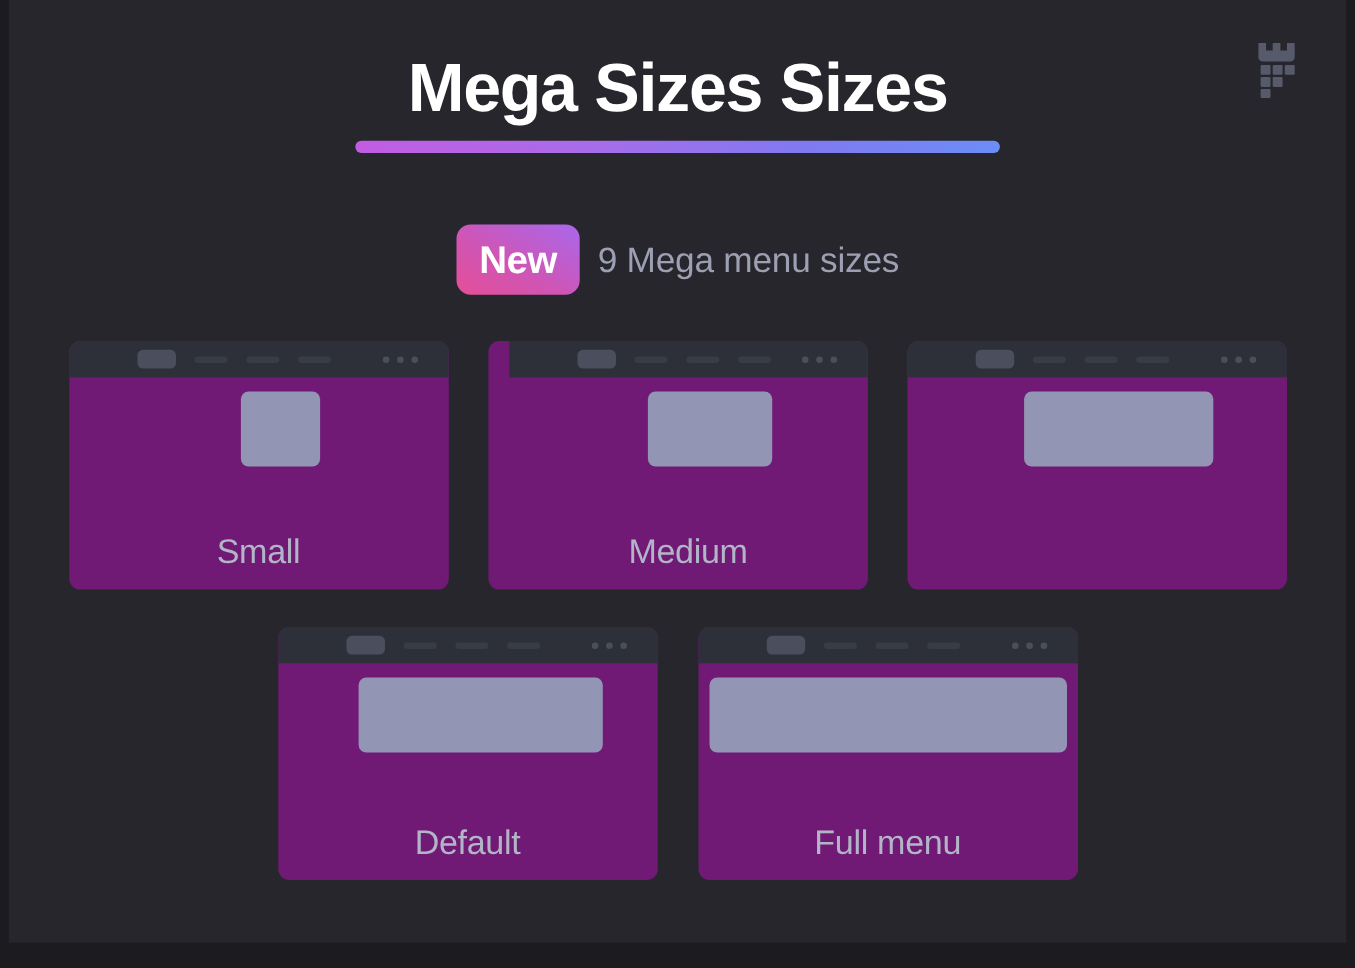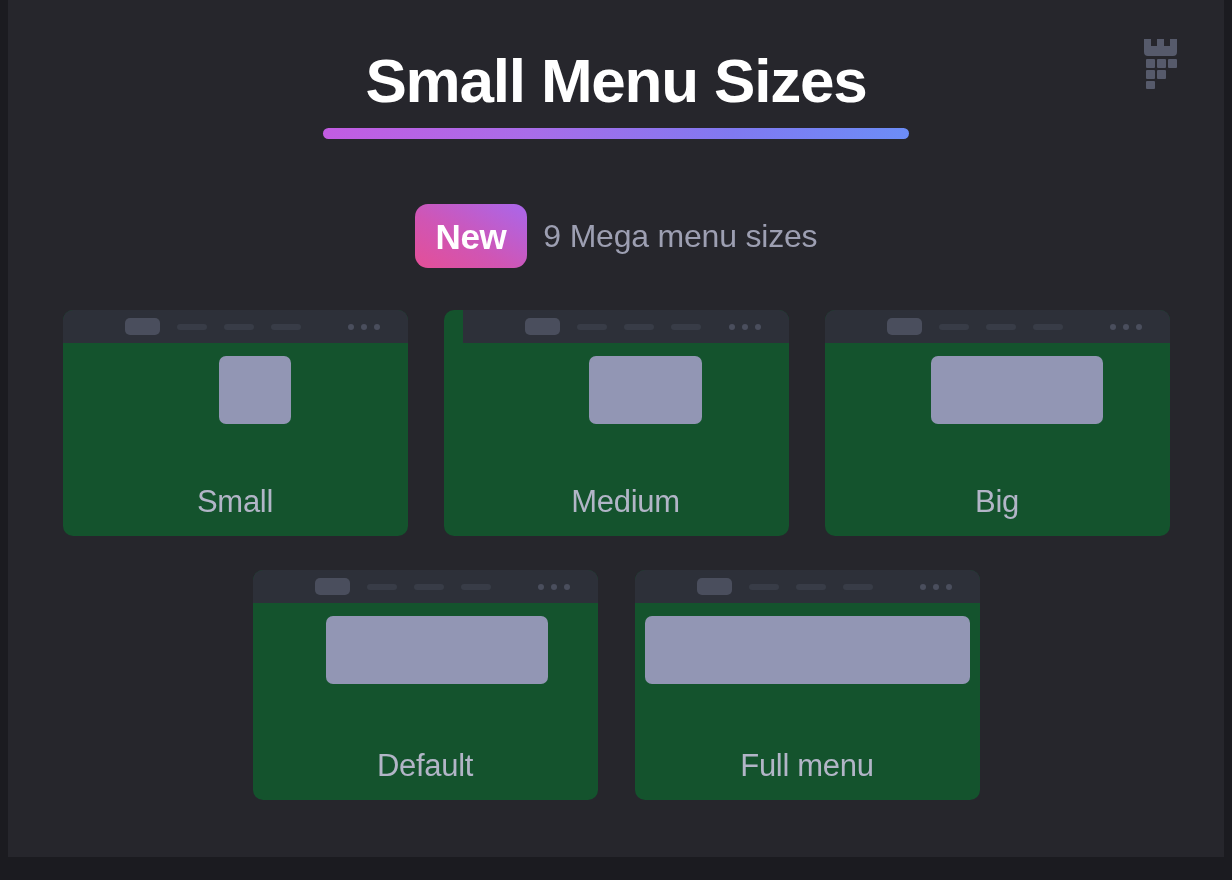--- a/index.html
+++ b/index.html
@@ -97,21 +97,21 @@
     position: absolute;
     left: 0;
     width: 100%;
     display: flex;
     justify-content: center;
   }
   .row-top { top: 310px; gap: 36px; }
   .row-bottom { top: 570px; gap: 37px; }
 
   .card {
-    background: #14532d;
+    background: #701a75;
     border-radius: 10px;
     overflow: hidden;
     display: flex;
     flex-direction: column;
     position: relative;
   }
 
   .card-header {
     height: 33px;
     background: #2d3039;
@@ -203,21 +203,21 @@
         <rect x="19" y="26" width="9" height="9" rx="1"></rect>
         <rect x="30" y="26" width="9" height="9" rx="1"></rect>
         <rect x="8" y="37" width="9" height="9" rx="1"></rect>
         <rect x="19" y="37" width="9" height="9" rx="1"></rect>
         <rect x="8" y="48" width="9" height="8" rx="1"></rect>
       </g>
     </svg>
   </div>
 
   <div class="title-wrap">
-    <div class="page-title">Small Menu Sizes</div>
+    <div class="page-title">Mega Sizes Sizes</div>
     <div class="title-rule"></div>
   </div>
 
   <div class="subtitle-row">
     <div class="badge">New</div>
     <div class="subtitle-text">9 Mega menu sizes</div>
   </div>
 
   <div class="row row-top">
 
@@ -270,21 +270,20 @@
           <div class="nav-dash"></div>
         </div>
         <div class="dots">
           <div class="dot"></div>
           <div class="dot"></div>
           <div class="dot"></div>
         </div>
       </div>
       <div class="card-body">
         <div class="panel panel-big"></div>
-        <div class="card-label">Big</div>
       </div>
     </div>
 
   </div>
 
   <div class="row row-bottom">
 
     <div class="card card-default">
       <div class="card-header">
         <div class="nav-group">

